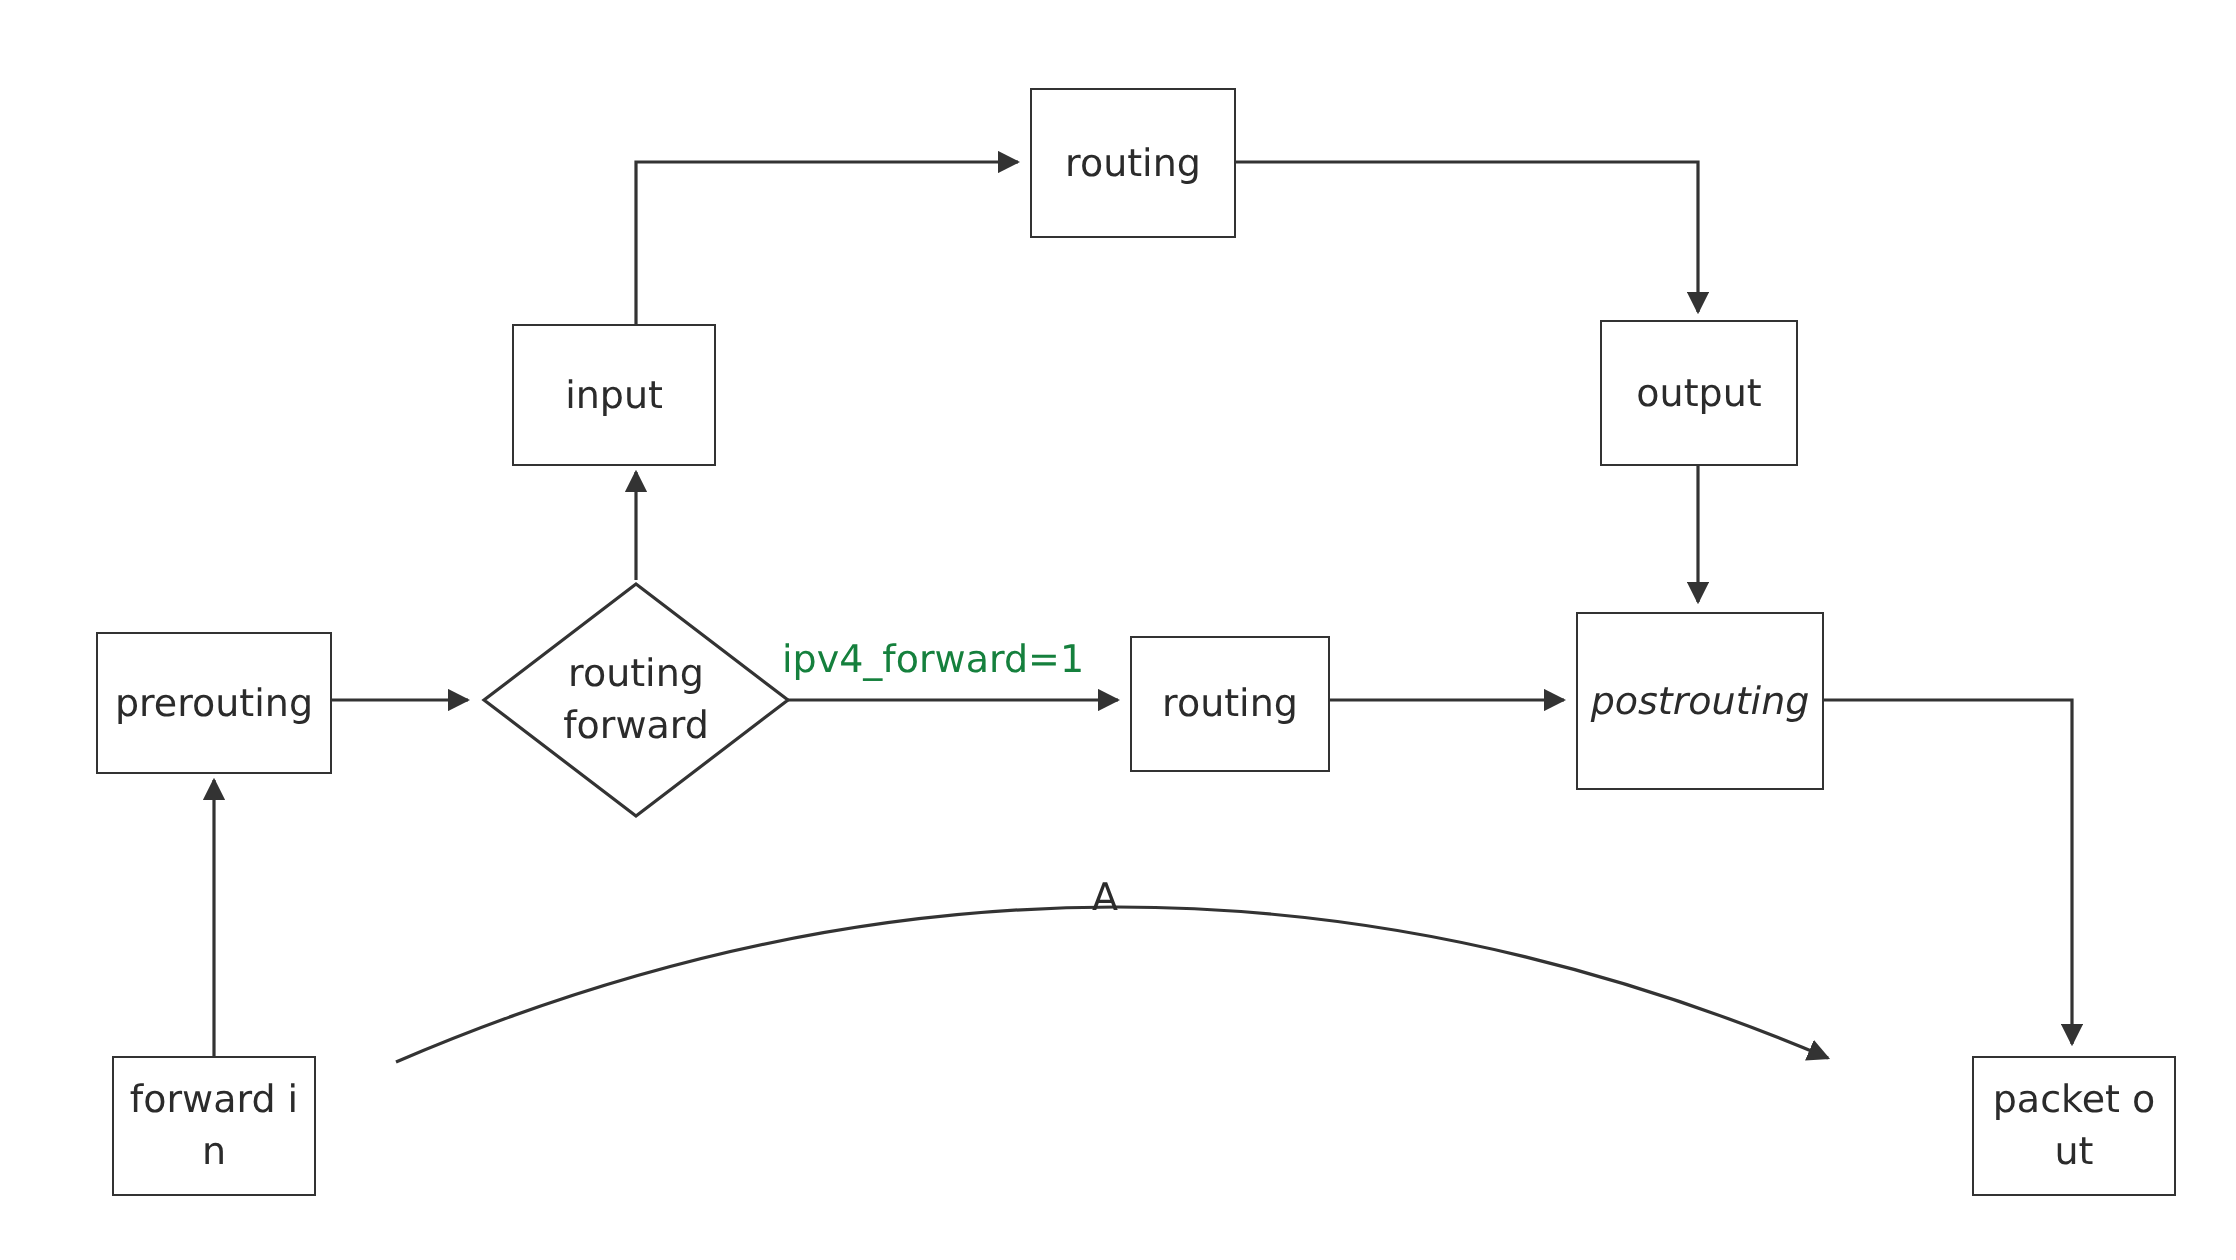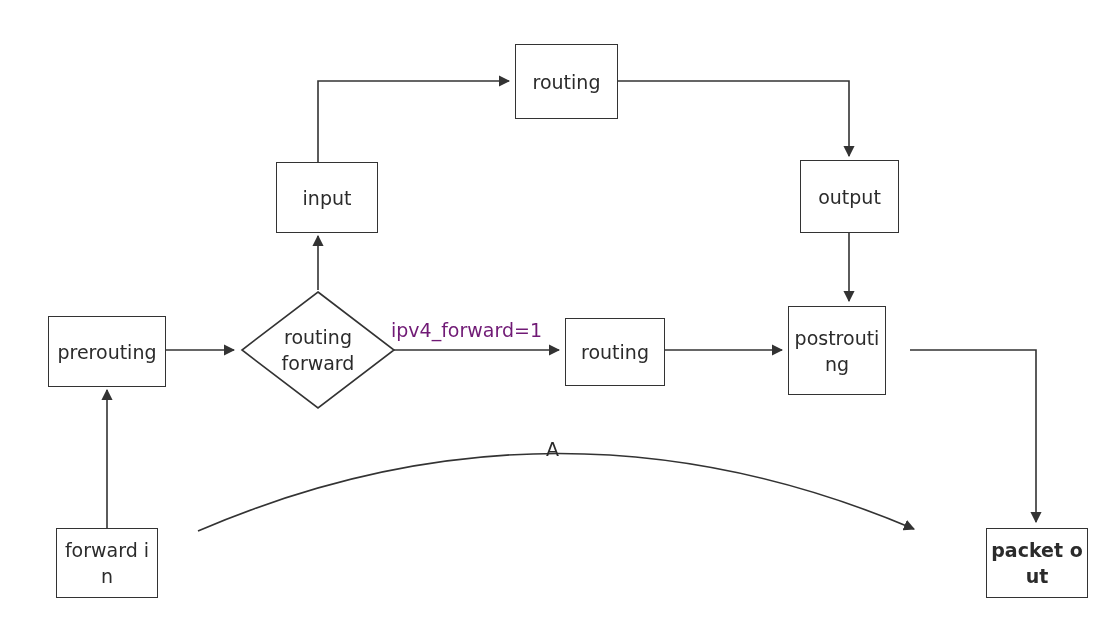--- a/index.html
+++ b/index.html
@@ -63,21 +63,21 @@
     align-items: center;
     justify-content: center;
     color: #2b2b2b;
     font-size: 19px;
     line-height: 26px;
     text-align: center;
     pointer-events: none;
   }
   .edge-label {
     position: absolute;
-    color: #701a75;
+    color: #15803d;
     font-size: 19px;
     line-height: 22px;
     white-space: nowrap;
     background: transparent;
     z-index: 4;
   }
   .curve-label {
     position: absolute;
     color: #2b2b2b;
     font-size: 19px;
@@ -125,21 +125,21 @@
   </svg>
 
   <div class="node" style="left:515px; top:44px; width:103px; height:75px;">
     <span>routing</span>
   </div>
 
   <div class="node" style="left:800px; top:160px; width:99px; height:73px;justify-content:center;">
     <span>output</span>
   </div>
 
-  <div class="node" style="left:276px; top:162px; width:102px; height:71px;">
+  <div class="node" style="left:256px; top:162px; width:102px; height:71px;">
     <span>input</span>
   </div>
 
   <div class="node" style="left:48px; top:316px; width:118px; height:71px;">
     <span>prerouting</span>
   </div>
 
   <div class="diamond-wrap" style="left:240px; top:290px; width:156px; height:120px;">
     <svg width="156" height="120" viewBox="0 0 156 120" xmlns="http://www.w3.org/2000/svg">
       <polygon points="78,2 154,60 78,118 2,60" fill="#ffffff" stroke="#333333" stroke-width="1.6"></polygon>
@@ -147,29 +147,29 @@
     <div class="diamond-label">
       <div>routing</div>
       <div>forward</div>
     </div>
   </div>
 
   <div class="node" style="left:565px; top:318px; width:100px; height:68px;">
     <span>routing</span>
   </div>
 
-  <div class="node" style="left:788px; top:306px; width:98px; height:89px;">
+  <div class="node" style="left:788px; top:306px; width:124px; height:89px;font-style:italic;">
     <span>postrouting</span>
   </div>
 
   <div class="node" style="left:56px; top:528px; width:102px; height:70px;">
     <span>forward in</span>
   </div>
 
-  <div class="node" style="left:986px; top:528px; width:102px; height:70px;font-weight:bold;">
+  <div class="node" style="left:986px; top:528px; width:102px; height:70px;">
     <span>packet out</span>
   </div>
 
   <div class="edge-label" style="left:391px; top:319px;">ipv4_forward=1</div>
 
   <div class="curve-label" style="left:546px; top:438px;">A</div>
 
 </div>
 
 </body></html>

